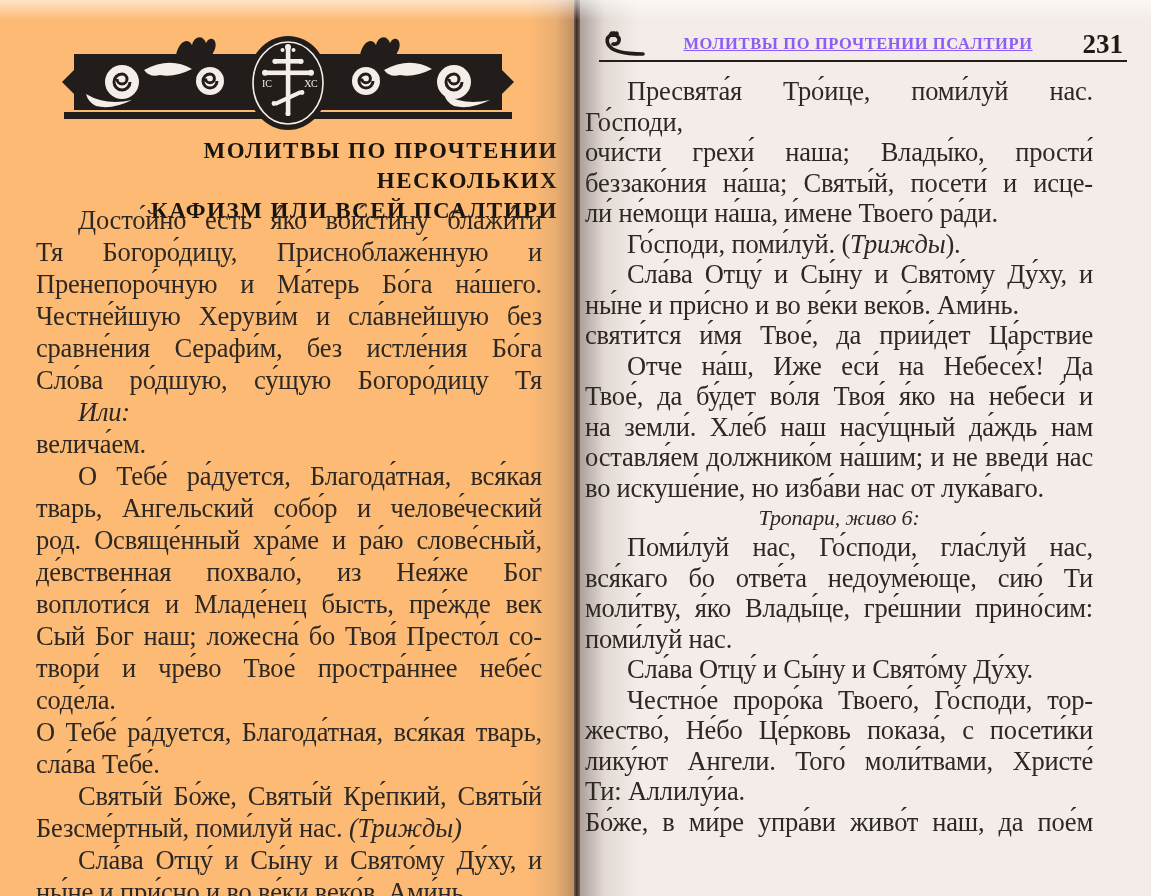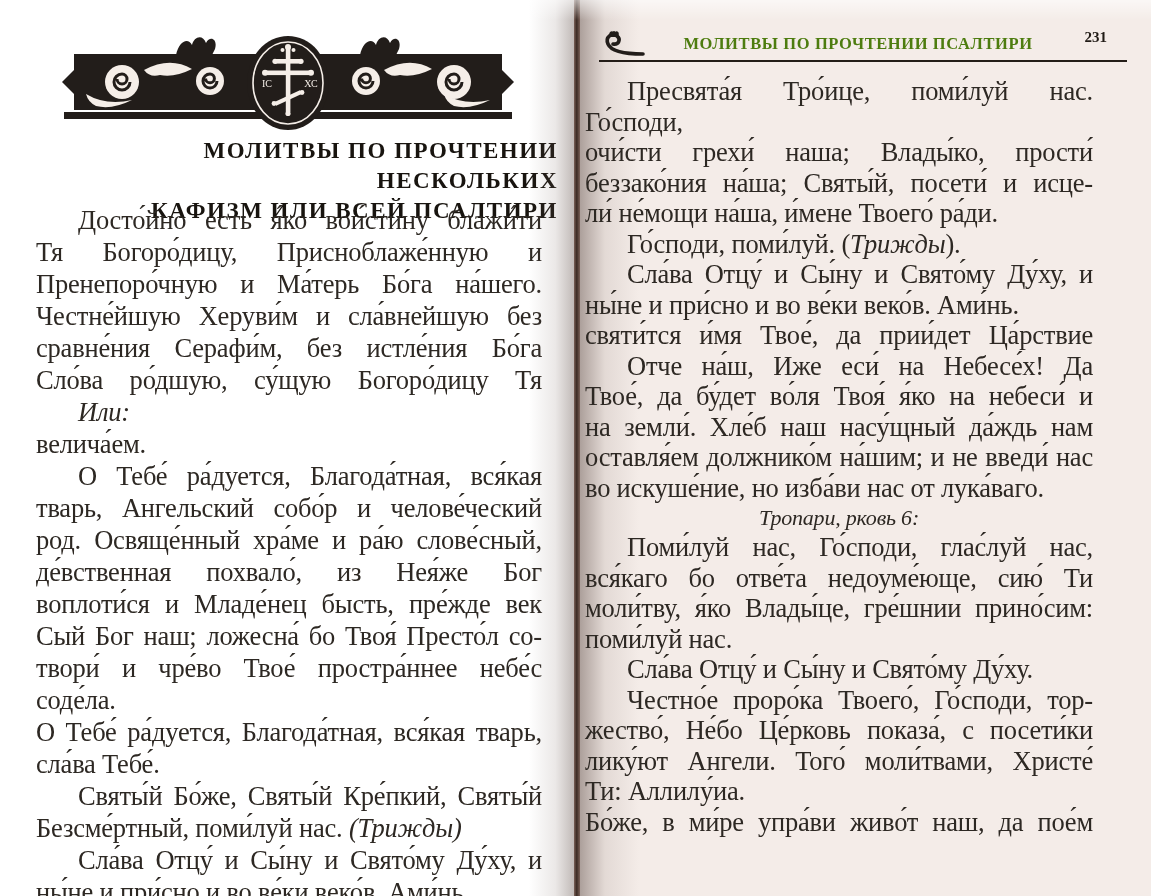--- a/index.html
+++ b/index.html
@@ -1,37 +1,37 @@
 <!DOCTYPE html>
 <html><head>
 <meta charset="utf-8">
 <style>
   html,body{margin:0;padding:0;}
   body{width:1151px;height:896px;overflow:hidden;position:relative;
        background:#e9e0db;font-family:"Liberation Serif","DejaVu Serif",serif;}
   .page{position:absolute;top:0;height:896px;}
-  .page-left{left:0;width:577px;background:#ffffff;}
+  .page-left{left:0;width:577px;background:#fdba74;}
   .page-right{left:577px;width:574px;background:#f4ece8;}
   .page-left::after{content:'';position:absolute;right:0;top:0;bottom:0;width:48px;pointer-events:none;
        background:linear-gradient(to right,rgba(130,112,106,0),rgba(130,112,106,.16) 55%,rgba(92,74,67,.42) 100%);}
   .page-right::before{content:'';position:absolute;left:0;top:0;bottom:0;width:62px;pointer-events:none;
        background:linear-gradient(to right,rgba(88,70,64,.5),rgba(130,112,106,.15) 45%,rgba(130,112,106,0));}
   .fold{position:absolute;left:574px;top:0;width:6px;height:896px;z-index:5;
        background:linear-gradient(to right,#7a6158,#3c2b24 45%,#7a6158);}
   .sheen{position:absolute;left:0;top:0;right:0;height:20px;pointer-events:none;z-index:6;
        background:linear-gradient(to bottom,rgba(255,255,255,.6),rgba(255,255,255,0));}
   .ornament{position:absolute;left:62px;top:36px;width:452px;height:100px;}
   .ltitle{position:absolute;left:18px;top:136px;width:540px;text-align:right;
        font-weight:bold;color:#18140f;font-size:23px;line-height:30px;letter-spacing:1.5px;}
   .lbody{position:absolute;left:36px;top:204px;width:506px;}
   .rheadrow{position:absolute;left:22px;top:28px;width:528px;height:30px;}
   .fleuron{position:absolute;left:2px;top:2px;}
   .rhead{position:absolute;left:70px;right:80px;top:6px;text-align:center;
-       font-weight:bold;font-size:16.5px;letter-spacing:.6px;color:#4d7c0f;}
-  .pagenum{position:absolute;right:20px;top:1px;font-weight:bold;font-size:15px;color:#201a15;}
+       font-weight:bold;font-size:16.5px;letter-spacing:.6px;color:#8b5cf6;text-decoration:underline;}
+  .pagenum{position:absolute;right:4px;top:1px;font-weight:bold;font-size:27px;color:#201a15;}
   .rule{position:absolute;left:22px;top:60px;width:528px;height:2.4px;background:#241d18;}
   .rbody{position:absolute;left:8px;top:76px;width:508px;}
   .line{font-size:26.5px;line-height:32px;color:#2d2823;letter-spacing:-0.2px;
        text-align:left;white-space:normal;}
   .rbody .line{line-height:30.5px;}
   .line.just{text-align:justify;text-align-last:justify;}
   .line.ind{text-indent:42px;}
   .line.center{text-align:center;text-align-last:center;}
   .line.small{font-size:22px;line-height:29px;}
   .it{font-style:italic;}
@@ -137,21 +137,21 @@
       <div class="line" style=""><span>ли́ не́мощи на́ша, и́мене Твоего́ ра́ди.</span></div>
       <div class="line ind" style=""><span>Го́споди, поми́луй. (</span><span class="it">Трижды</span><span>).</span></div>
       <div class="line just ind" style=""><span>Сла́ва Отцу́ и Сы́ну и Свято́му Ду́ху, и</span></div>
       <div class="line" style=""><span>ны́не и при́сно и во ве́ки веко́в. Ами́нь.</span></div>
       <div class="line just" style=""><span>святи́тся и́мя Твое́, да прии́дет Ца́рствие</span></div>
       <div class="line just ind" style=""><span>Отче на́ш, Иже еси́ на Небесе́х! Да</span></div>
       <div class="line just" style=""><span>Твое́, да бу́дет во́ля Твоя́ я́ко на небеси́ и</span></div>
       <div class="line just" style=""><span>на земли́. Хле́б наш насу́щный да́ждь нам</span></div>
       <div class="line just" style=""><span>оставля́ем должнико́м на́шим; и не введи́ нас</span></div>
       <div class="line" style=""><span>во искуше́ние, но изба́ви нас от лука́ваго.</span></div>
-      <div class="line center small" style=""><span class="it">Тропари, рковь 6:</span></div>
+      <div class="line center small" style=""><span class="it">Тропари, живо 6:</span></div>
       <div class="line just ind" style=""><span>Поми́луй нас, Го́споди, глас́луй нас,</span></div>
       <div class="line just" style=""><span>вся́каго бо отве́та недоуме́юще, сию́ Ти</span></div>
       <div class="line just" style=""><span>моли́тву, я́ко Влады́це, гре́шнии прино́сим:</span></div>
       <div class="line" style=""><span>поми́луй нас.</span></div>
       <div class="line ind" style=""><span>Сла́ва Отцу́ и Сы́ну и Свято́му Ду́ху.</span></div>
       <div class="line just ind" style=""><span>Честно́е проро́ка Твоего́, Го́споди, тор-</span></div>
       <div class="line just" style=""><span>жество́, Не́бо Це́рковь показа́, с посети́ки</span></div>
       <div class="line just" style=""><span>лику́ют Ангели. Того́ моли́твами, Христе́</span></div>
       <div class="line" style=""><span>Ти: Аллилу́иа.</span></div>
       <div class="line just" style=""><span>Бо́же, в ми́ре упра́ви живо́т наш, да пое́м</span></div>

